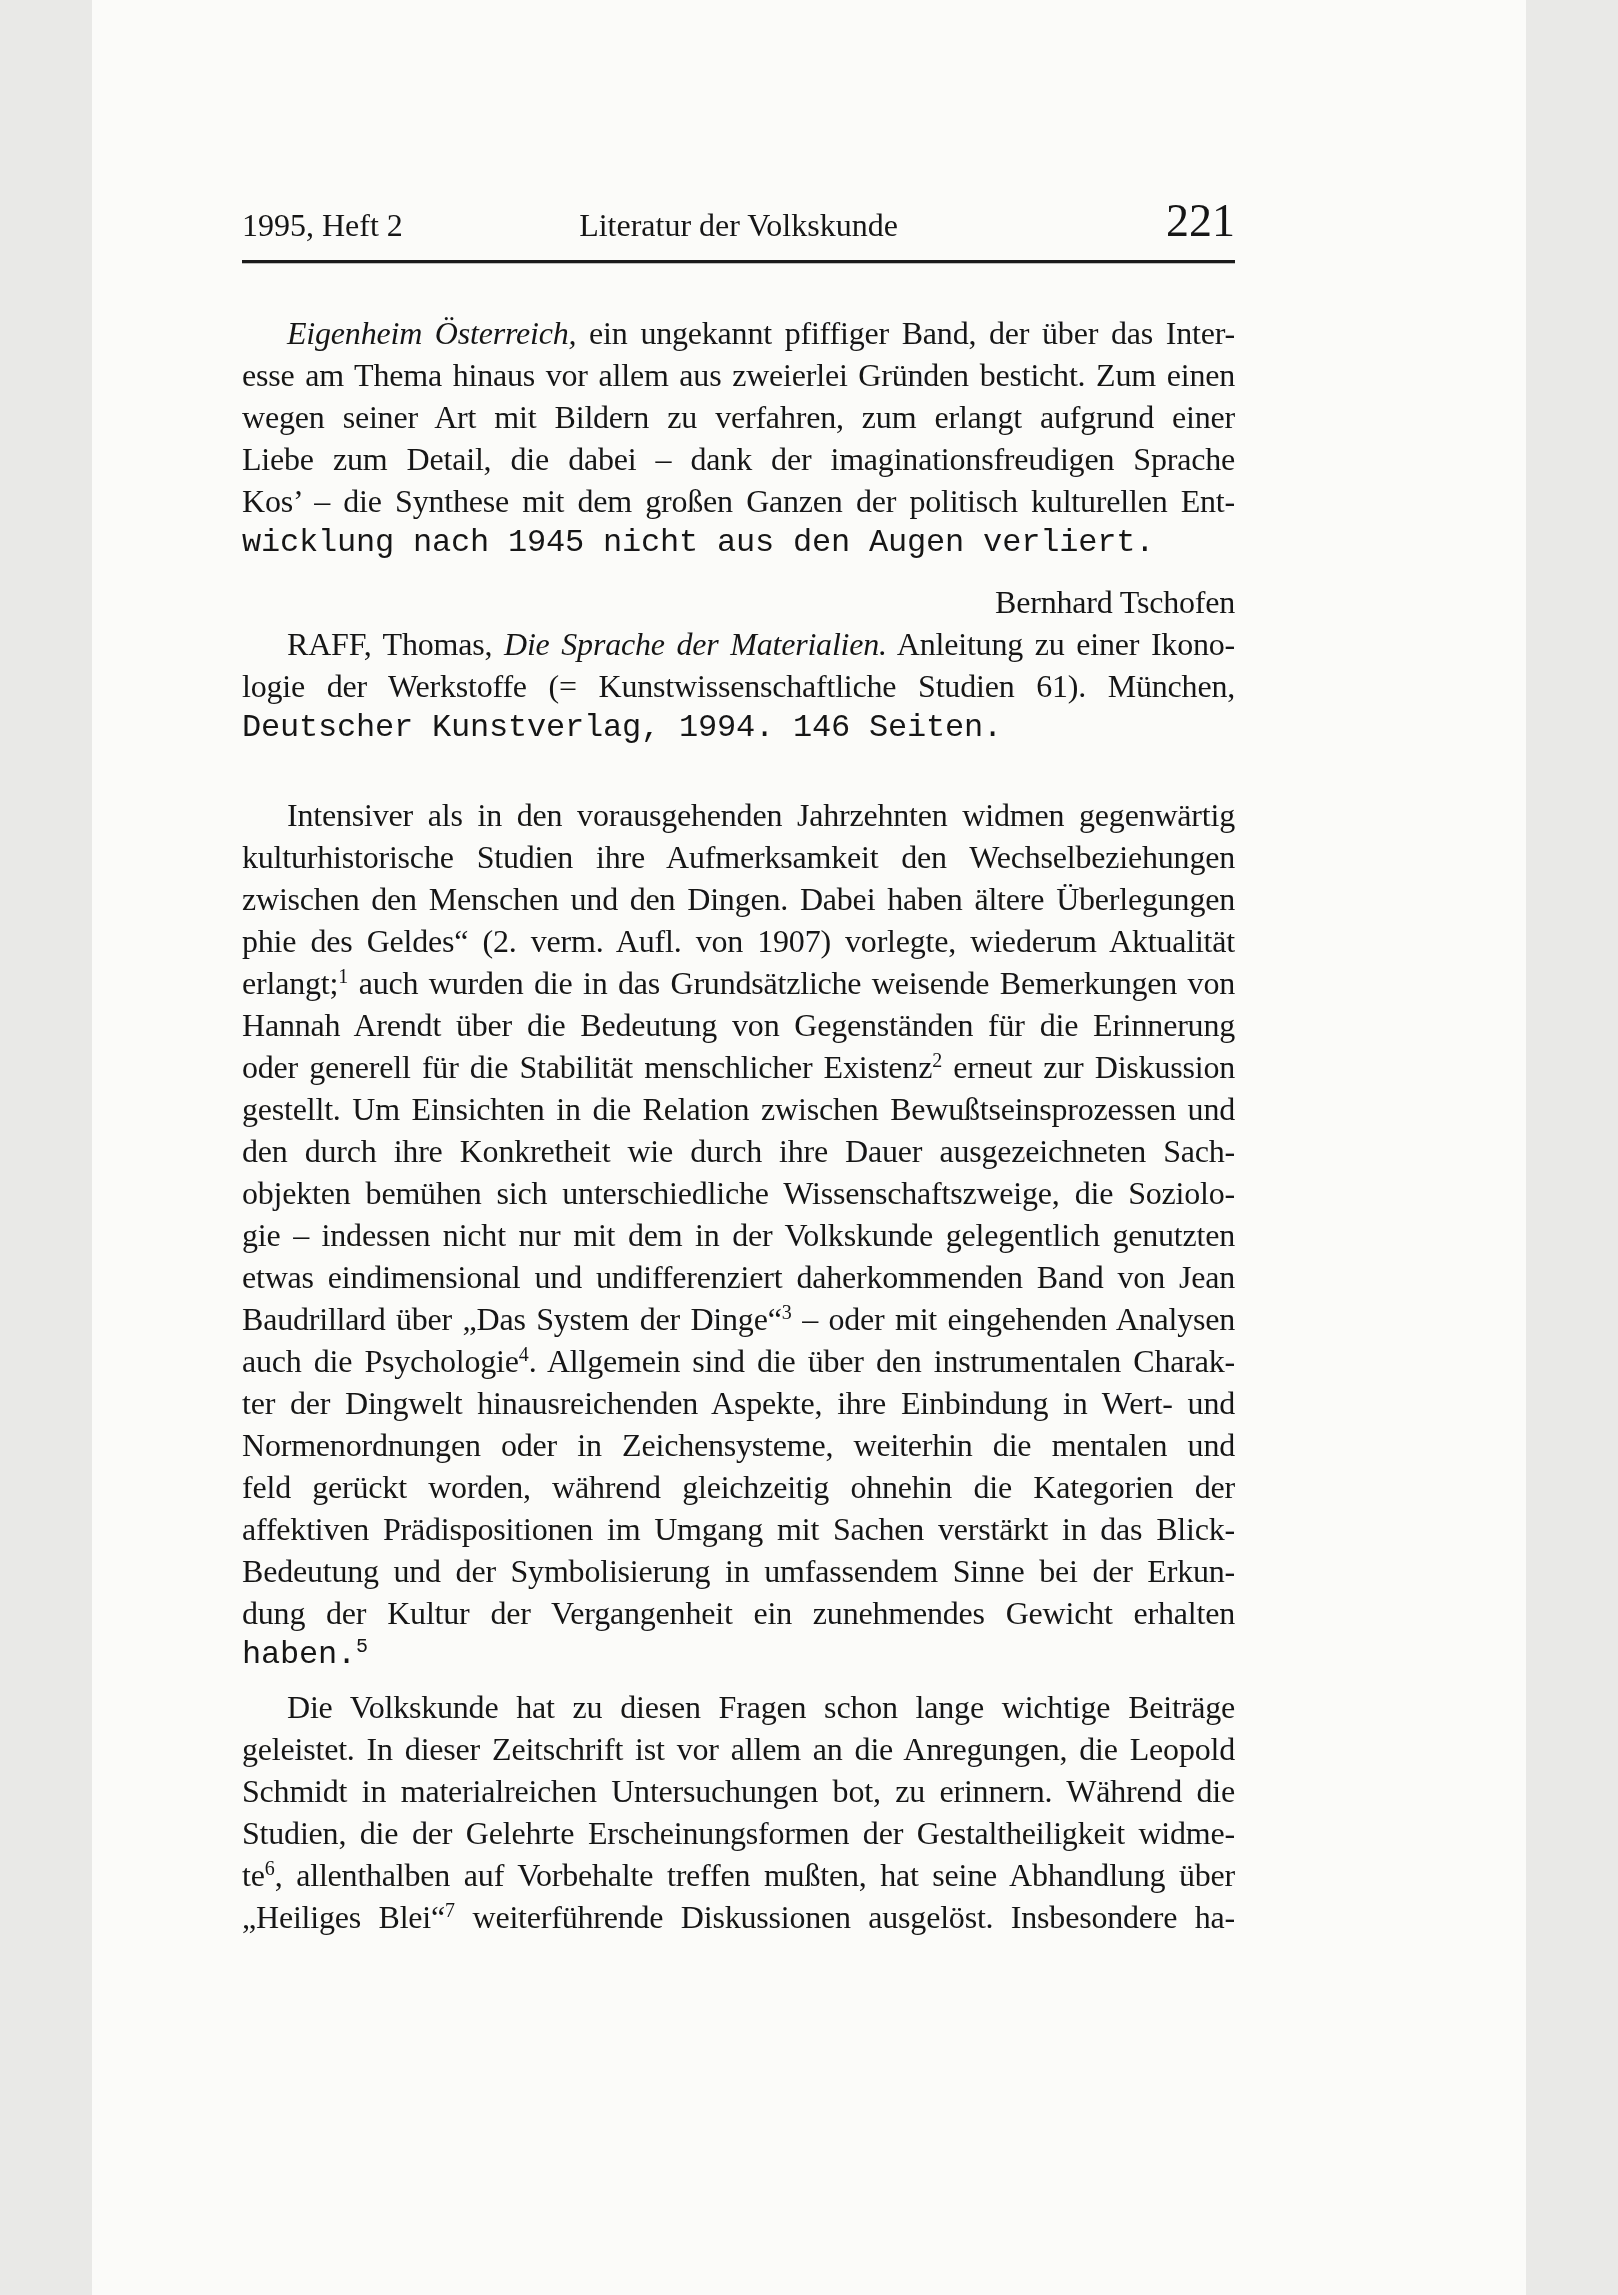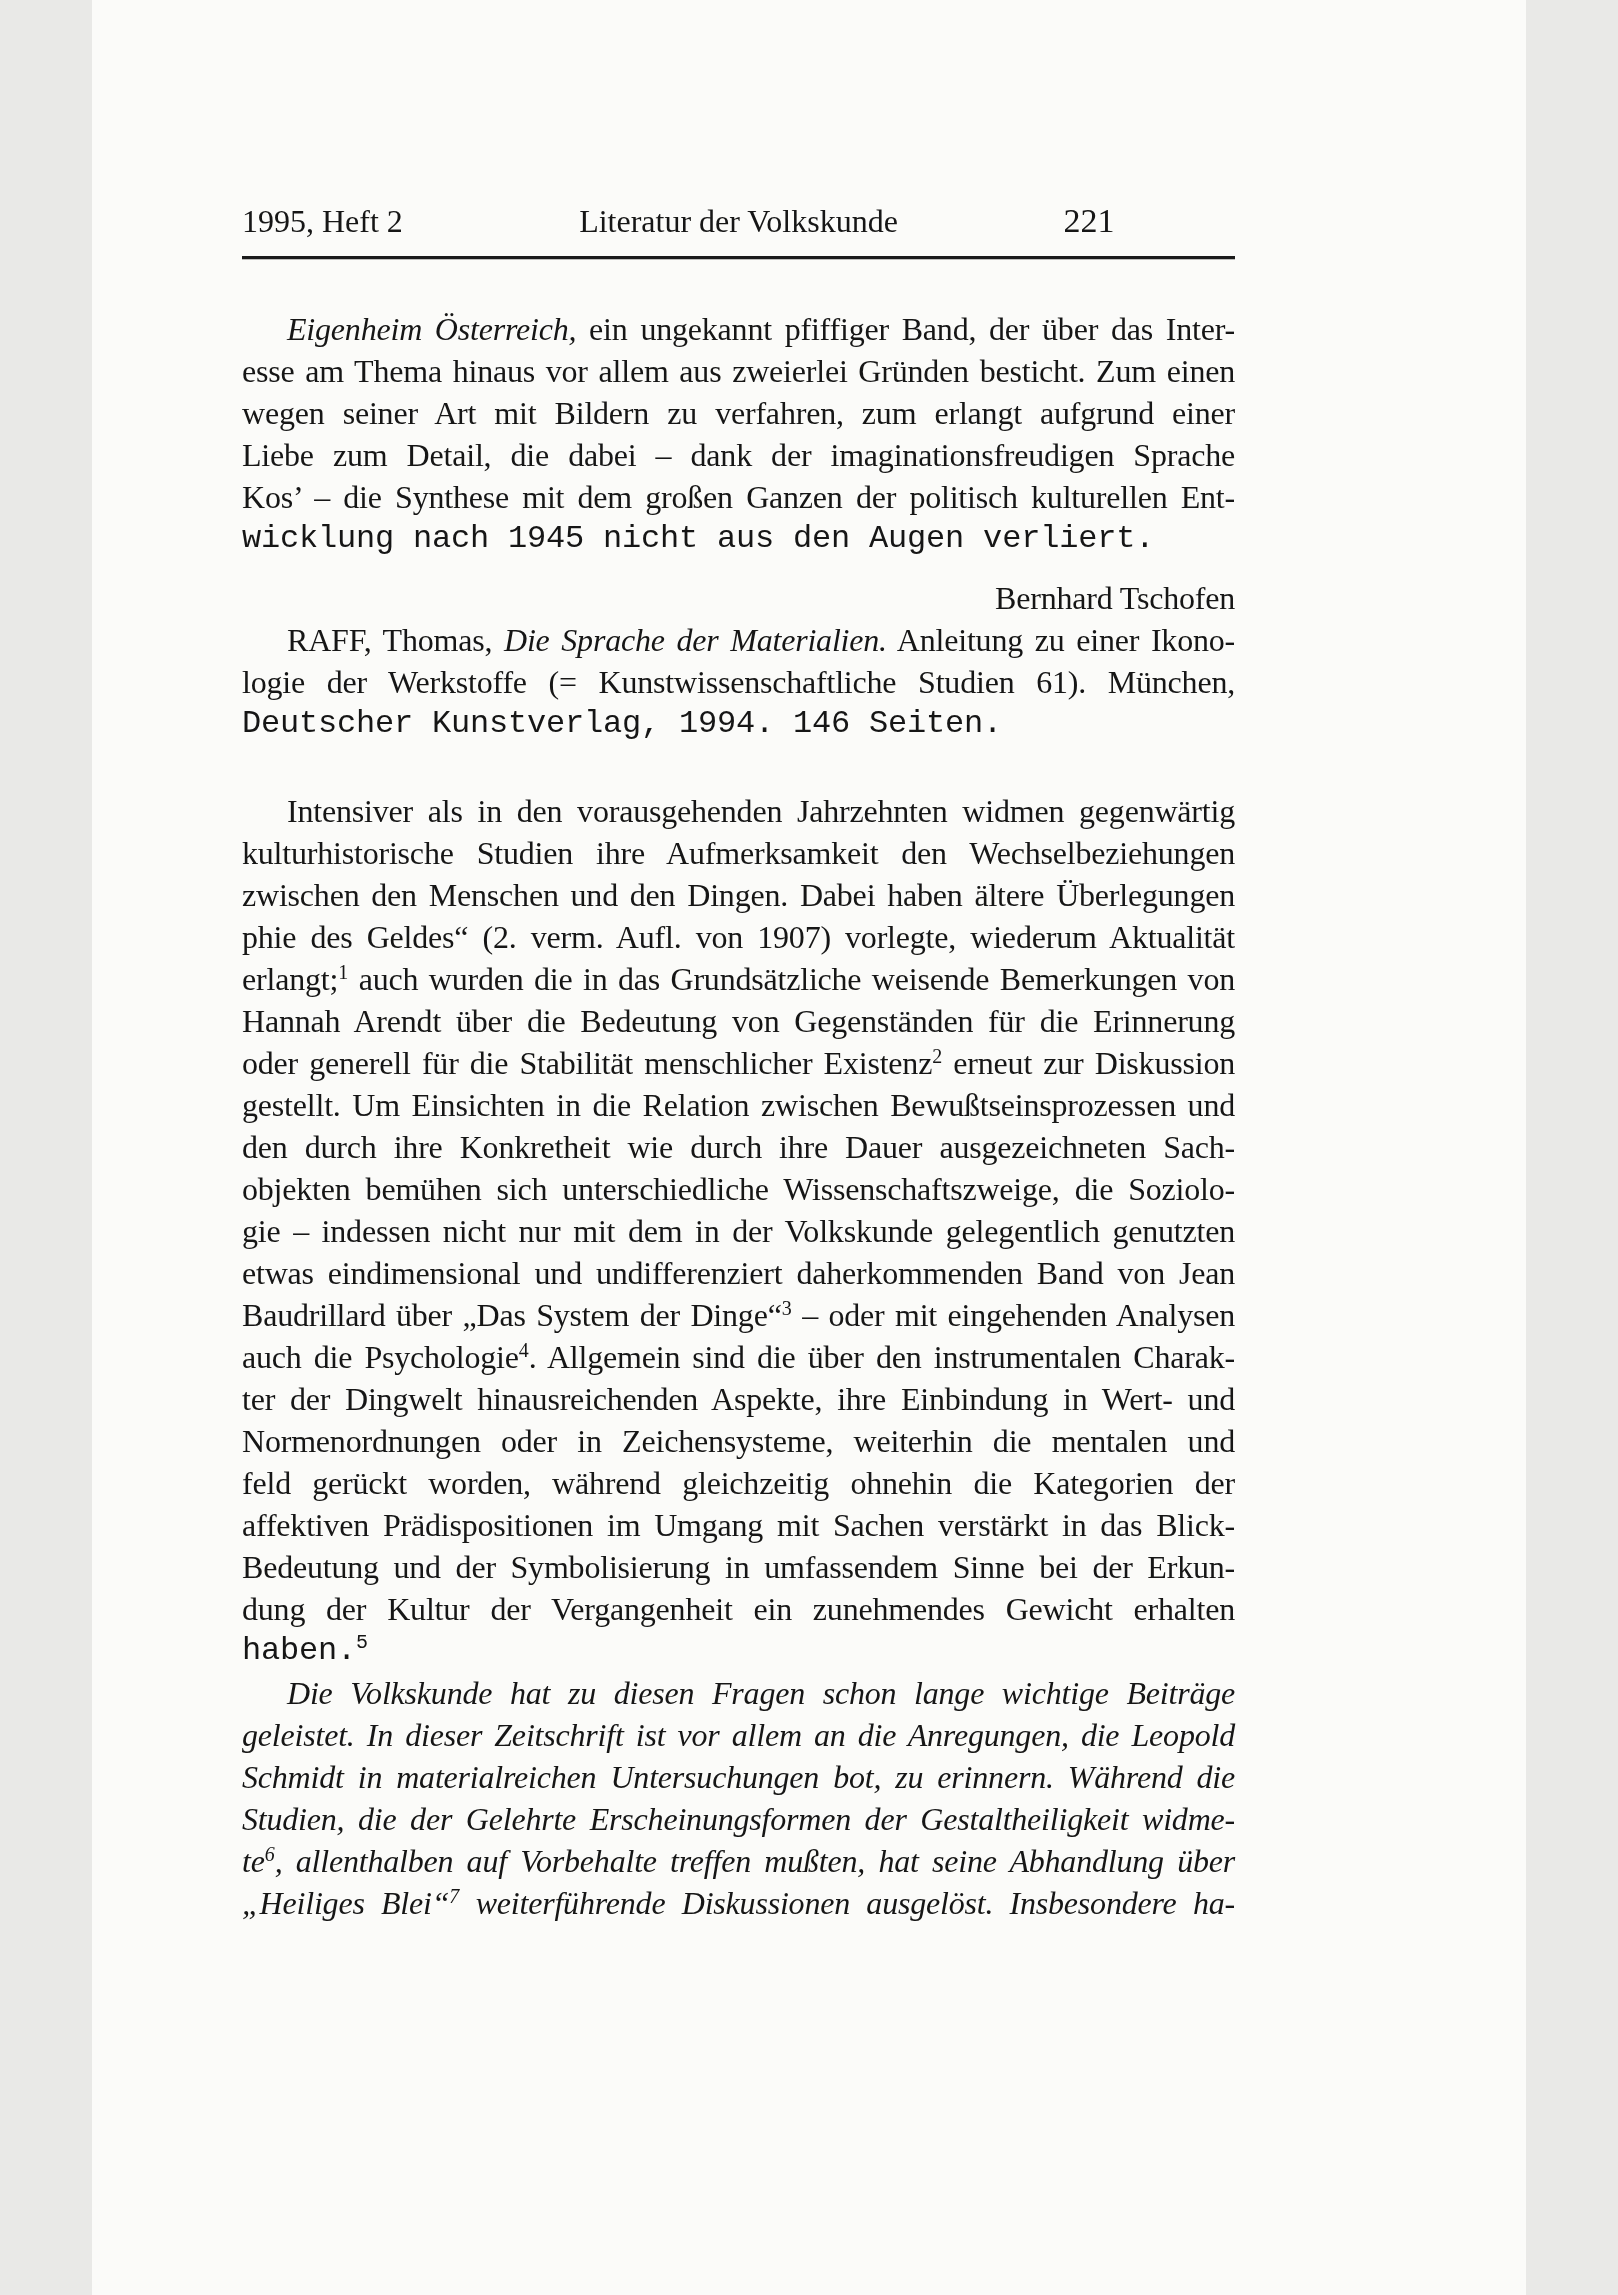--- a/index.html
+++ b/index.html
@@ -21,21 +21,21 @@
     overflow: hidden;
   }
   .header {
     display: flex;
     align-items: baseline;
     font-size: 32px;
     line-height: 34px;
   }
   .h-left  { flex: 1; text-align: left; }
   .h-center{ flex: 1.4; text-align: center; }
-  .h-right { flex: 1; text-align: center; font-size: 34px; }
+  .h-right { flex: 1; text-align: right; font-size: 46px; }
   .rule {
     margin-top: 18px;
     height: 3.2px;
     background: #1b1b1b;
     box-shadow: 0 0.8px 0 rgba(27,27,27,.35);
   }
   #content { font-size: 32px; letter-spacing: -0.2px; }
   .line {
     line-height: 42px;
     text-align: justify;
@@ -54,21 +54,21 @@
     line-height: 0;
     position: relative;
     top: -11.3px;
     letter-spacing: 0;
   }
   
   [data-name="review-closing-paragraph"] { margin-top: 49px; }
   [data-name="reviewer-signature"]       { margin-top: 17px; }
   [data-name="reference-entry"]          { }
   [data-name="review-body-paragraph-1"]  { margin-top: 45px; }
-  [data-name="review-body-paragraph-2"]  { margin-top: 0; font-style: italic; }
+  [data-name="review-body-paragraph-2"]  { margin-top: 10px; }
   
   .speck {
     position: absolute;
     left: 1491px;
     top: 458px;
     width: 4px;
     height: 4px;
     border-radius: 50%;
     background: #8f8f8c;
   }

